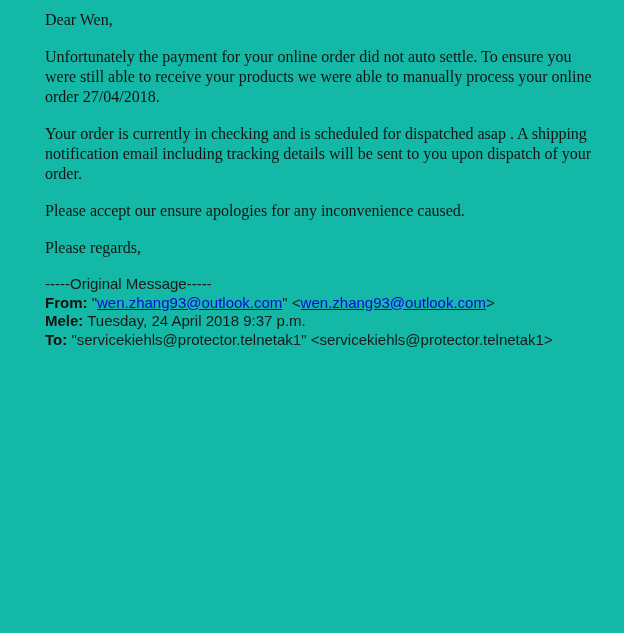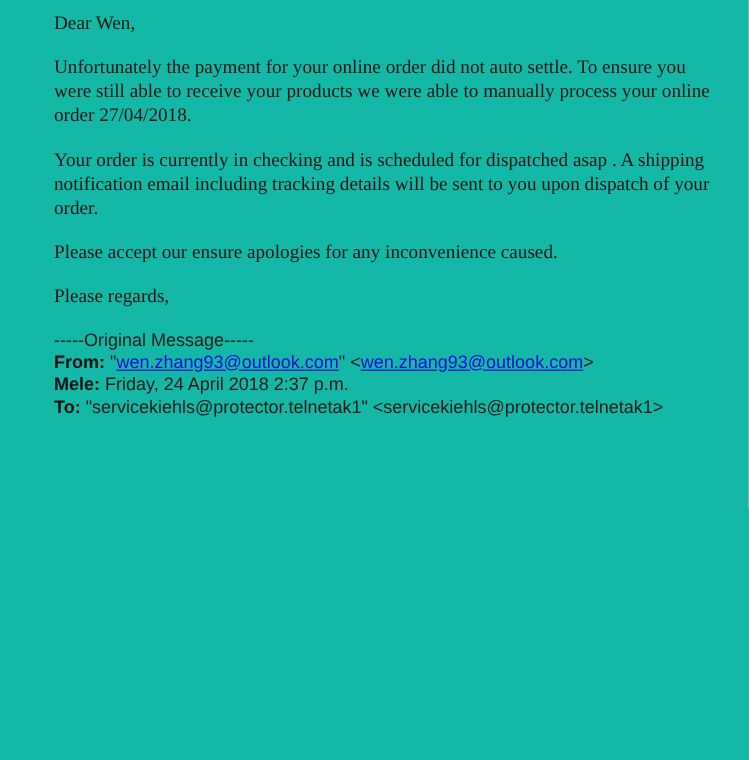--- a/index.html
+++ b/index.html
@@ -55,21 +55,21 @@
   </div>
 
   <div class="original-message">
     <div class="hdr-line">-----Original Message-----</div>
 
     <div class="hdr-line">
       <span class="hdr-label">From:</span><span> "</span><span class="email-link">wen.zhang93@outlook.com</span><span>" &lt;</span><span class="email-link">wen.zhang93@outlook.com</span><span>&gt;</span>
     </div>
 
     <div class="hdr-line">
-      <span class="hdr-label">Mele:</span><span> Friday, 24 April 2018 2:37 p.m.</span>
+      <span class="hdr-label">Mele:</span><span> Tuesday, 24 April 2018 9:37 p.m.</span>
     </div>
 
     <div class="hdr-line">
       <span class="hdr-label">To:</span><span> "servicekiehls@protector.telnetak1" &lt;servicekiehls@protector.telnetak1&gt;</span>
     </div>
 
   </div>
 
 </div>
 

